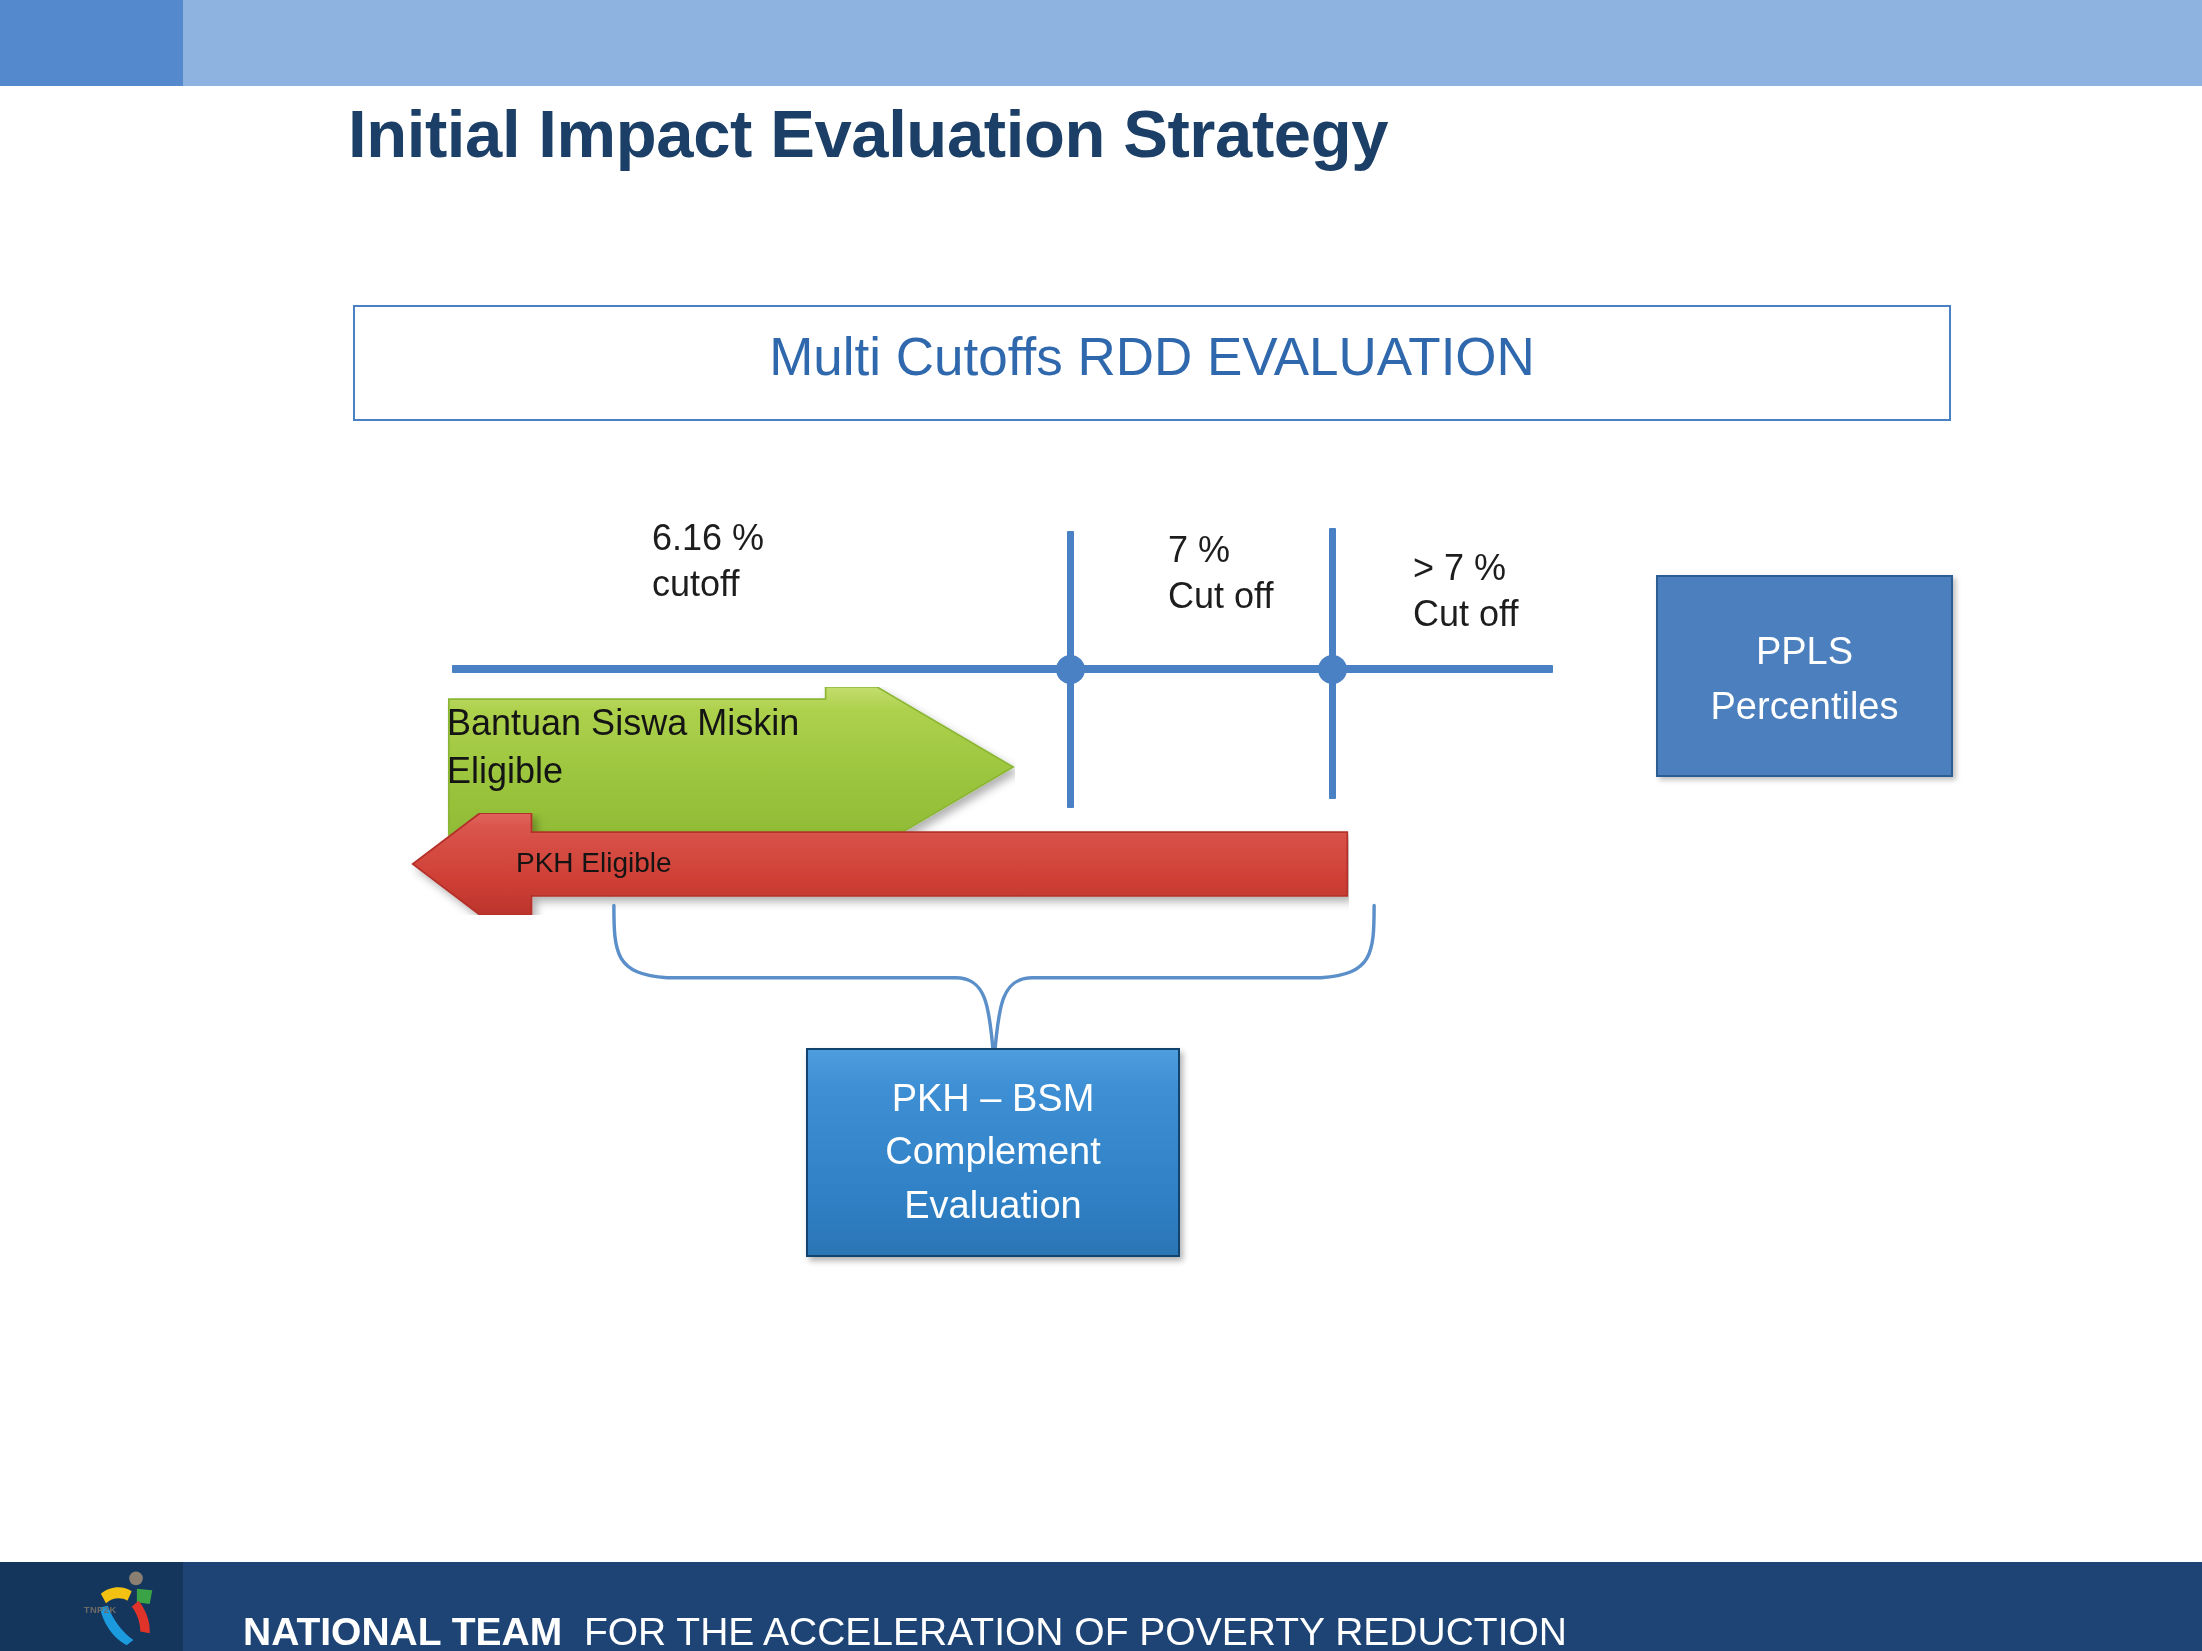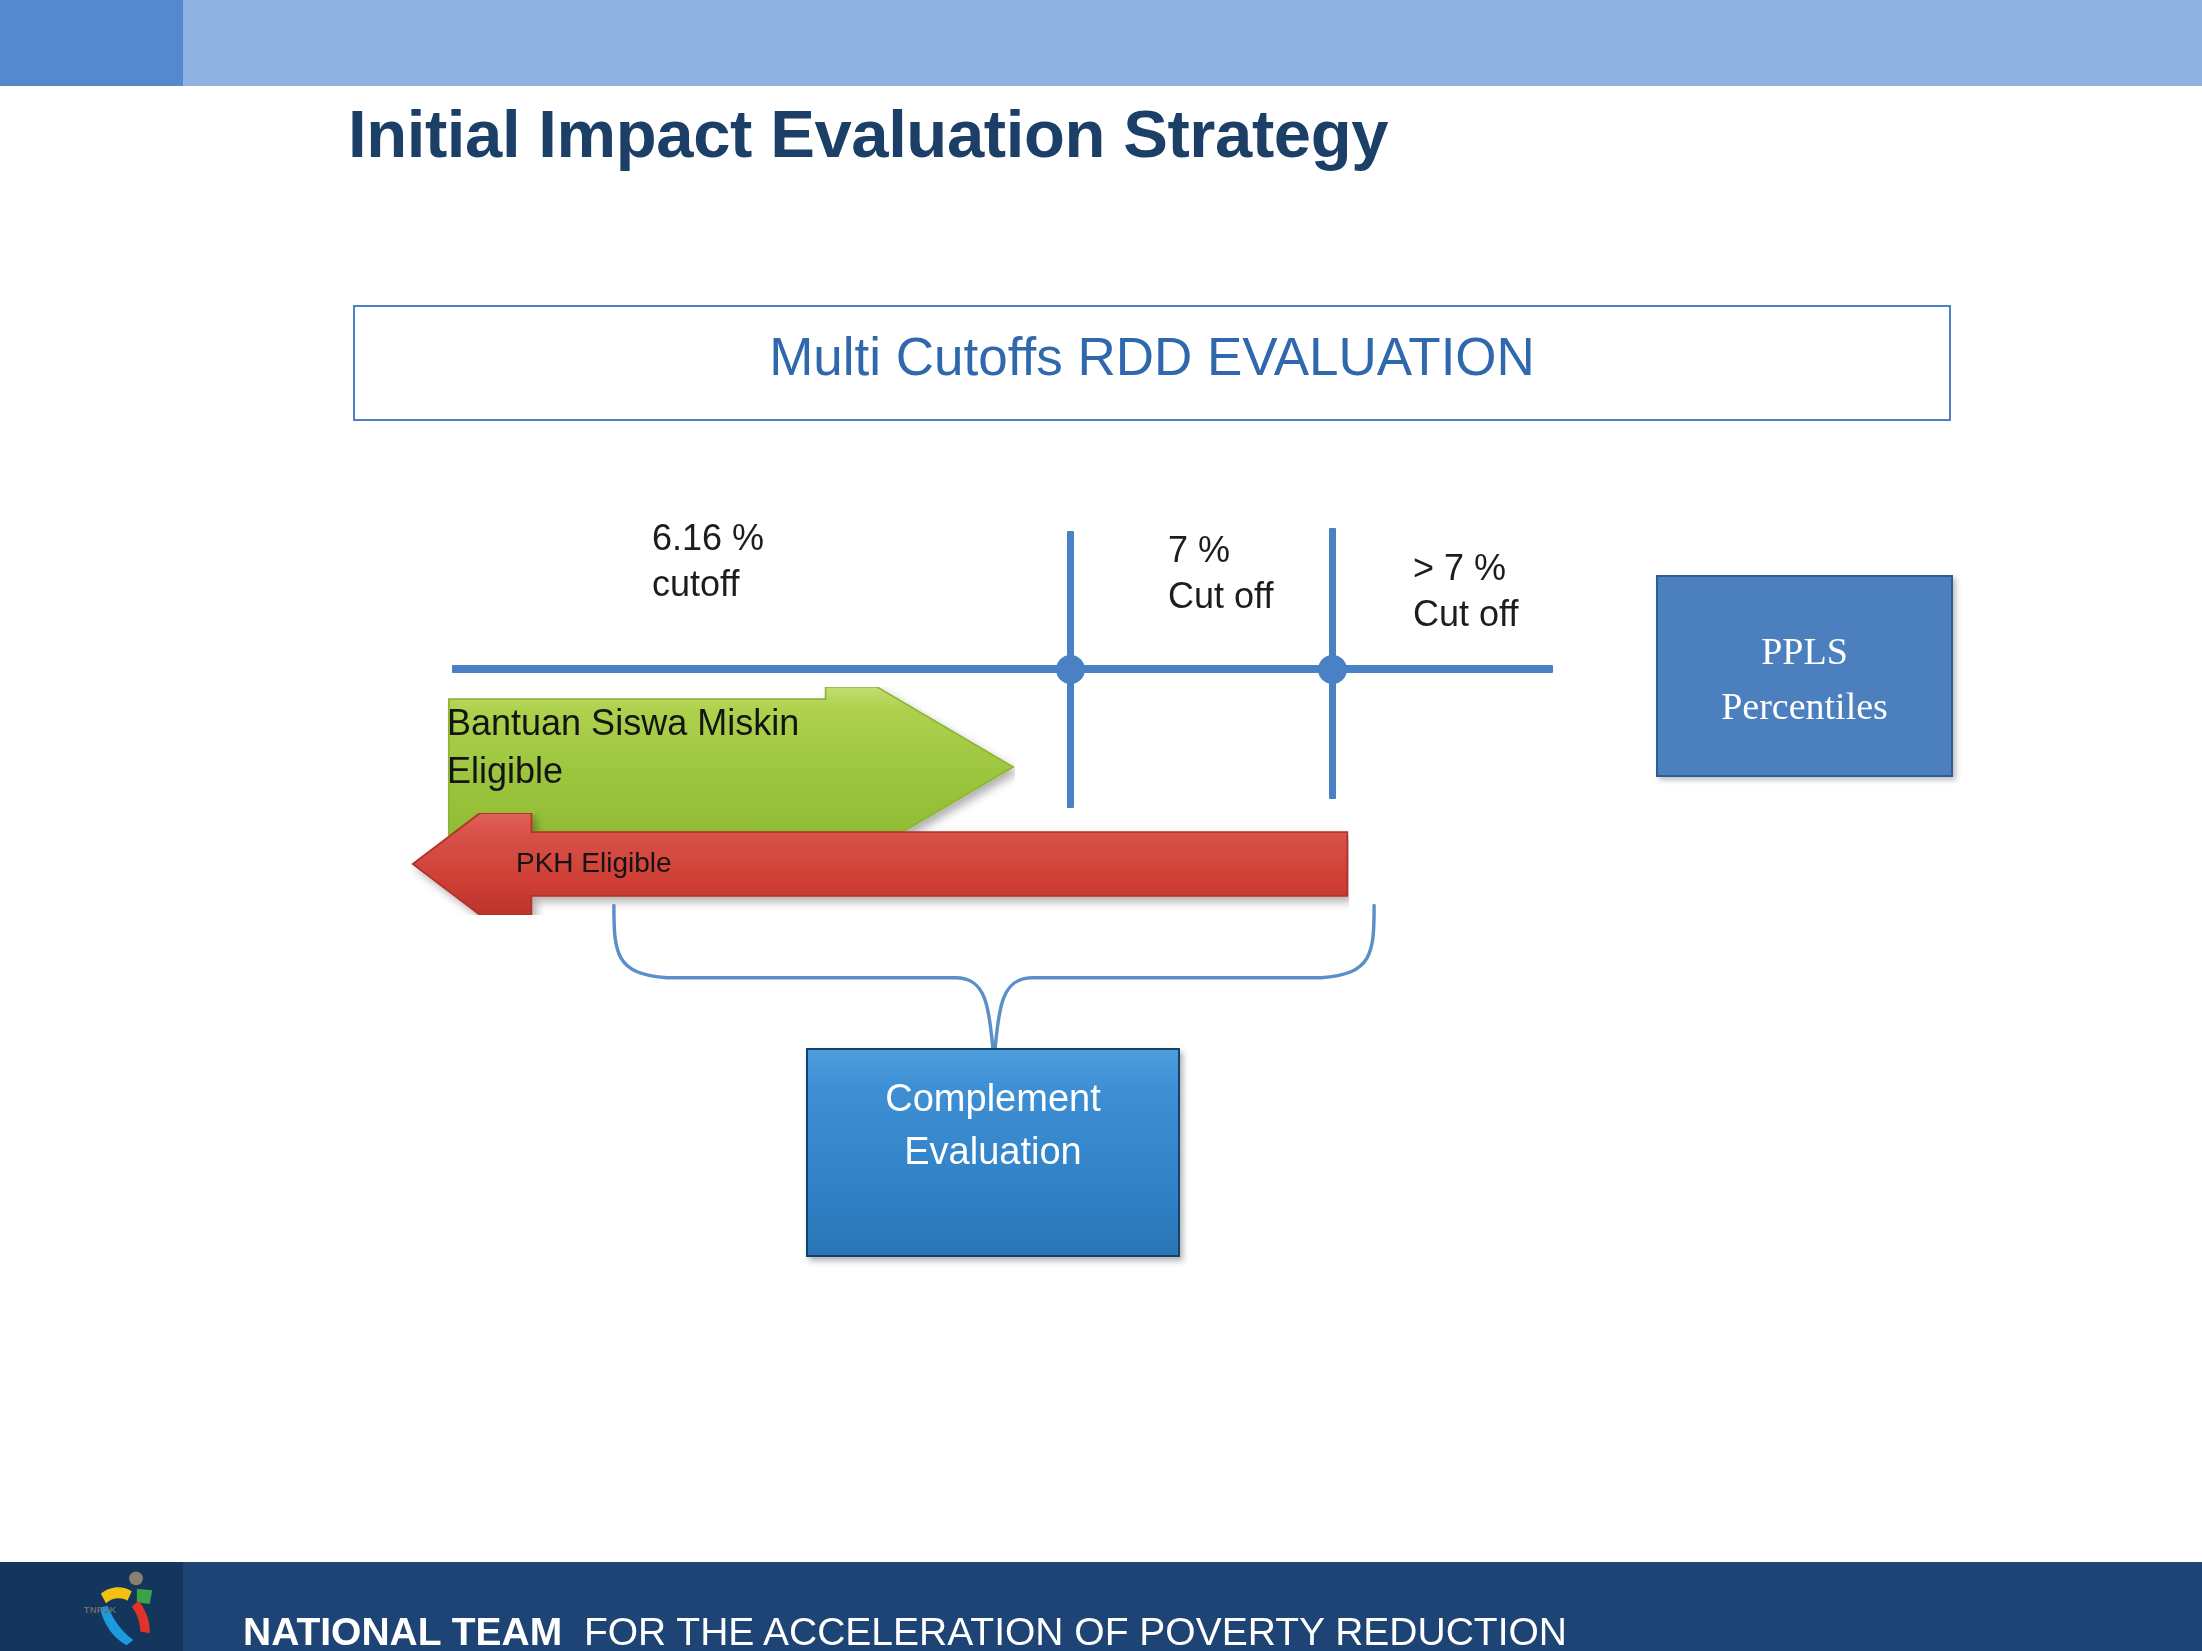--- a/index.html
+++ b/index.html
@@ -200,21 +200,20 @@
   }
   #ppls-text {
     position: absolute;
     left: 0;
     top: 47px;
     width: 100%;
     text-align: center;
     font-size: 38px;
     color: #ffffff;
     line-height: 1.45;
-    font-family: Liberation Serif, serif;
   }
 
   
   #footer {
     position: absolute;
     left: 0;
     top: 1562px;
     width: 2203px;
     height: 90px;
   }
@@ -329,20 +328,21 @@
              L 405,88
              C 440,88 445,118 450,186
              C 455,118 460,88 495,88
              L 830,88
              C 890,84 892,60 892,4" fill="none" stroke="#5b8fc9" stroke-width="4" stroke-linecap="round"></path>
   </svg>
 </div>
 
 <div id="pkh-bsm-box">
   <div id="pkh-bsm-text">
+    <div>PKH – BSM</div>
     <div>Complement</div>
     <div>Evaluation</div>
   </div>
 </div>
 
 <div id="ppls-box">
   <div id="ppls-text">
     <div>PPLS</div>
     <div>Percentiles</div>
   </div>

